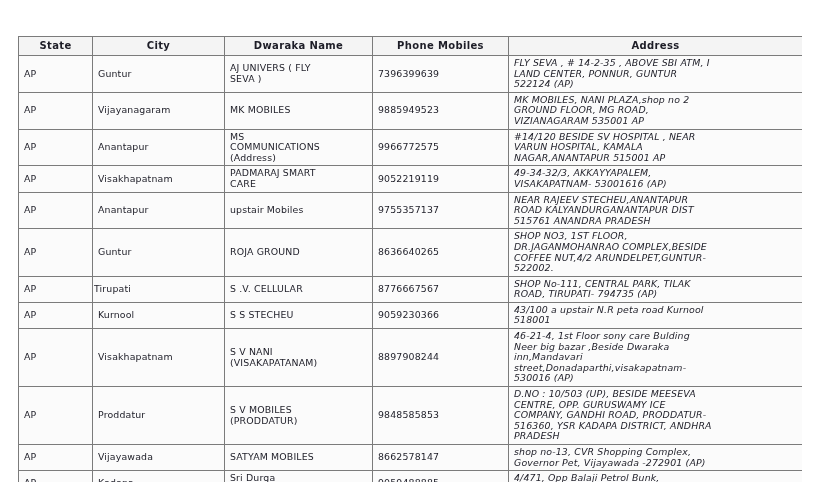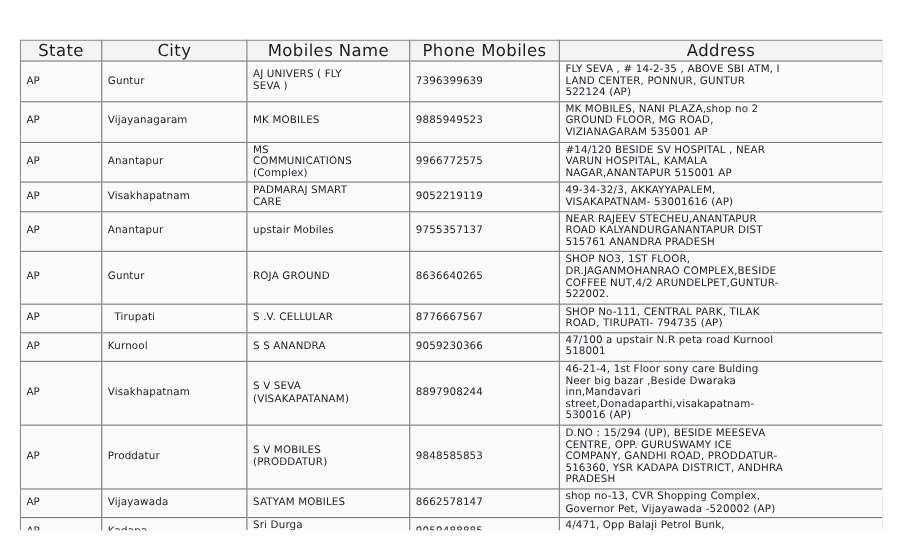--- a/index.html
+++ b/index.html
@@ -55,37 +55,38 @@
     font-size: 9.4px;
     line-height: 10.6px;
     letter-spacing: 0.15px;
     overflow: hidden;
     white-space: pre-line;
     word-break: normal;
   }
 
   table.data-table thead th {
     text-align: center;
-    font-weight: normal;
-    font-size: 15px;
+    font-weight: bold;
+    font-size: 10px;
     letter-spacing: 0.35px;
     background: #f4f4f4;
     padding: 3px 2px 3px 2px;
     height: 12px;
   }
 
   table.data-table tbody td {
     background: #fbfbfb;
   }
 
   td.cell-addr {
     white-space: pre;
-  }
-
-  td.cell-city.indented { padding-left: 11px; }
+    font-style: italic;
+  }
+
+  td.cell-city.indented { padding-left: 1px; }
 
   
   table.data-table { border: 1px solid #5e5e5e; }
 </style>
 </head>
 <body>
 
 <div id="sheet">
   <div id="table-wrap">
     <table class="data-table">
@@ -93,21 +94,21 @@
         <col class="c-state">
         <col class="c-city">
         <col class="c-entity">
         <col class="c-phone">
         <col class="c-addr">
       </colgroup>
       <thead>
         <tr>
           <th>State</th>
           <th>City</th>
-          <th>Mobiles Name</th>
+          <th>Dwaraka Name</th>
           <th>Phone Mobiles</th>
           <th>Address</th>
         </tr>
       </thead>
       <tbody id="tbody">
           <tr>
             <td class="cell-state">AP</td>
             <td class="cell-city">Guntur</td>
             <td class="cell-entity">AJ UNIVERS ( FLY
 SEVA )</td>
@@ -123,21 +124,21 @@
             <td class="cell-phone">9885949523</td>
             <td class="cell-addr">MK MOBILES, NANI PLAZA,shop no 2
 GROUND FLOOR, MG ROAD,
 VIZIANAGARAM  535001 AP</td>
           </tr>
           <tr>
             <td class="cell-state">AP</td>
             <td class="cell-city">Anantapur</td>
             <td class="cell-entity">MS
 COMMUNICATIONS
-(Complex)</td>
+(Address)</td>
             <td class="cell-phone">9966772575</td>
             <td class="cell-addr">#14/120 BESIDE SV HOSPITAL , NEAR
 VARUN HOSPITAL, KAMALA
 NAGAR,ANANTAPUR 515001 AP</td>
           </tr>
           <tr>
             <td class="cell-state">AP</td>
             <td class="cell-city">Visakhapatnam</td>
             <td class="cell-entity">PADMARAJ SMART
 CARE</td>
@@ -168,56 +169,56 @@
             <td class="cell-state">AP</td>
             <td class="cell-city indented">Tirupati</td>
             <td class="cell-entity">S .V. CELLULAR</td>
             <td class="cell-phone">8776667567</td>
             <td class="cell-addr">SHOP No-111, CENTRAL PARK, TILAK
 ROAD, TIRUPATI- 794735 (AP)</td>
           </tr>
           <tr>
             <td class="cell-state">AP</td>
             <td class="cell-city">Kurnool</td>
-            <td class="cell-entity">S S ANANDRA</td>
+            <td class="cell-entity">S S STECHEU</td>
             <td class="cell-phone">9059230366</td>
-            <td class="cell-addr">47/100 a upstair N.R peta road Kurnool
+            <td class="cell-addr">43/100 a upstair N.R peta road Kurnool
 518001</td>
           </tr>
           <tr>
             <td class="cell-state">AP</td>
             <td class="cell-city">Visakhapatnam</td>
-            <td class="cell-entity">S V SEVA
+            <td class="cell-entity">S V NANI
 (VISAKAPATANAM)</td>
             <td class="cell-phone">8897908244</td>
             <td class="cell-addr">46-21-4, 1st Floor sony care Bulding
 Neer big bazar ,Beside Dwaraka
 inn,Mandavari
 street,Donadaparthi,visakapatnam-
 530016 (AP)</td>
           </tr>
           <tr>
             <td class="cell-state">AP</td>
             <td class="cell-city">Proddatur</td>
             <td class="cell-entity">S V MOBILES
 (PRODDATUR)</td>
             <td class="cell-phone">9848585853</td>
-            <td class="cell-addr">D.NO : 15/294 (UP), BESIDE MEESEVA
+            <td class="cell-addr">D.NO : 10/503 (UP), BESIDE MEESEVA
 CENTRE, OPP. GURUSWAMY ICE
 COMPANY, GANDHI ROAD, PRODDATUR-
 516360, YSR KADAPA DISTRICT, ANDHRA
 PRADESH</td>
           </tr>
           <tr>
             <td class="cell-state">AP</td>
             <td class="cell-city">Vijayawada</td>
             <td class="cell-entity">SATYAM MOBILES</td>
             <td class="cell-phone">8662578147</td>
             <td class="cell-addr">shop no-13, CVR Shopping Complex,
-Governor Pet, Vijayawada -520002 (AP)</td>
+Governor Pet, Vijayawada -272901 (AP)</td>
           </tr>
           <tr>
             <td class="cell-state">AP</td>
             <td class="cell-city">Kadapa</td>
             <td class="cell-entity">Sri Durga
 Communications</td>
             <td class="cell-phone">9059488885</td>
             <td class="cell-addr">4/471, Opp Balaji Petrol Bunk,
 Nagarajpeta, Kadapa 516003 AP</td>
           </tr>

